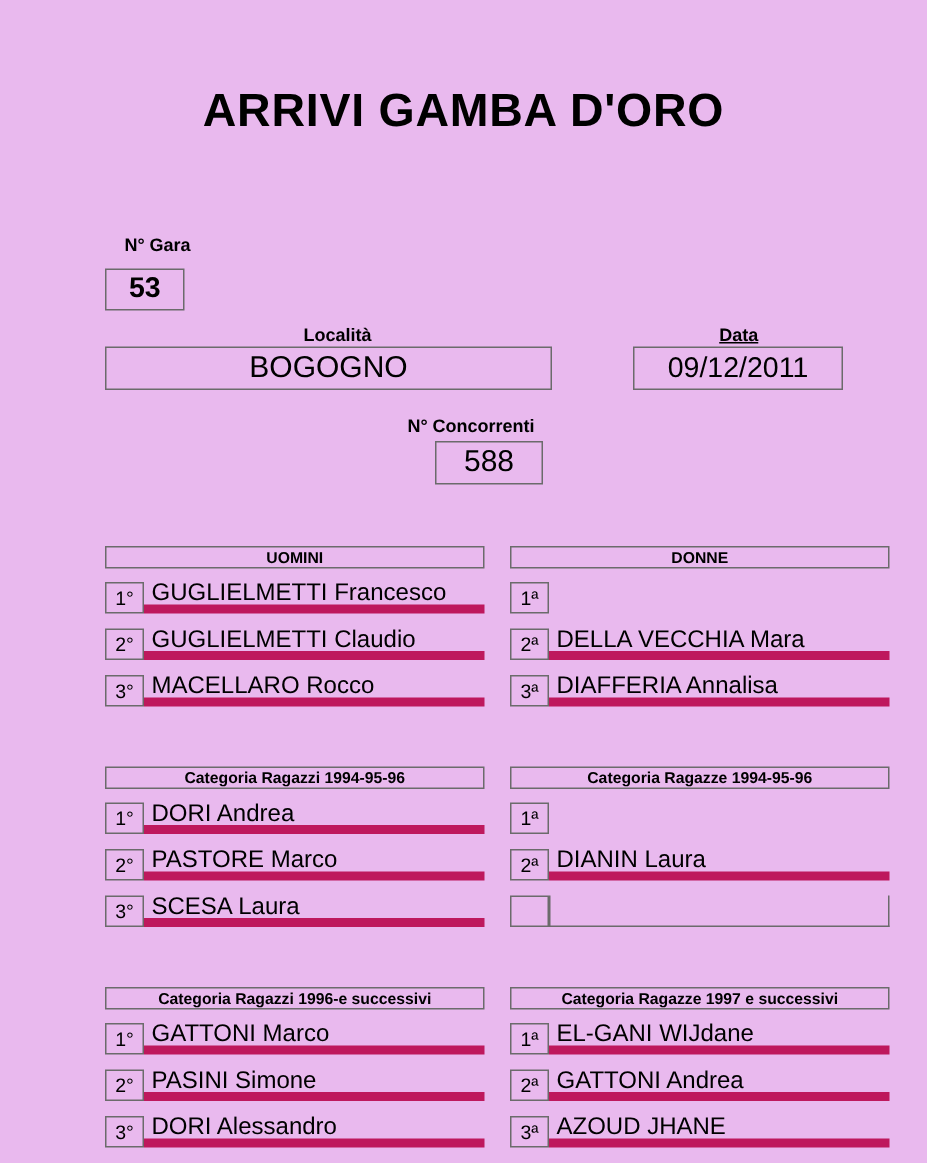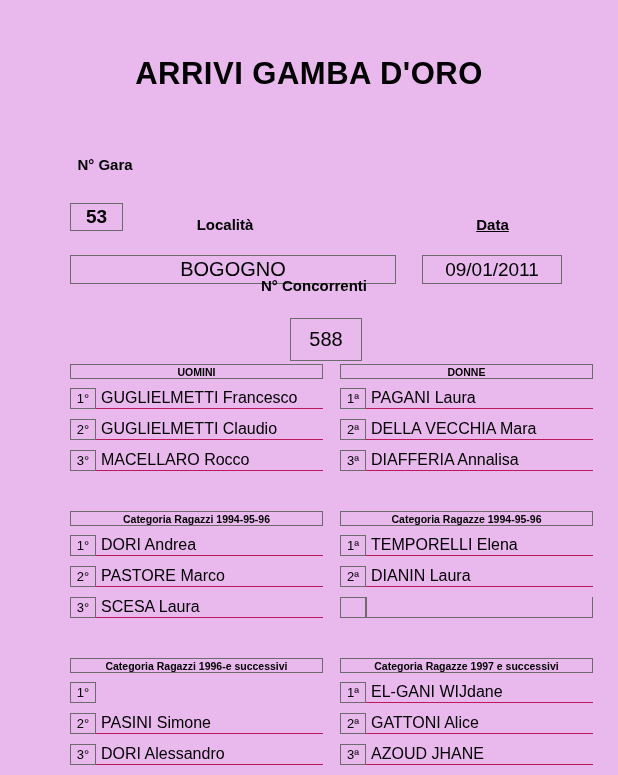--- a/index.html
+++ b/index.html
@@ -21,54 +21,53 @@
     height: 775px;
   }
   .title {
     text-align: center;
     font-size: 31px;
     font-weight: bold;
     letter-spacing: 0.5px;
     margin-top: 56px;
   }
   .label-small {
-    font-size: 15px;
+    font-size: 12px;
     font-weight: bold;
     text-align: center;
   }
   .field-box {
     border: 1px solid #6b6b6b;
     background: transparent;
     box-sizing: border-box;
     display: flex;
     align-items: center;
     justify-content: center;
-    margin-top: 24px;
   }
   .abs { position: absolute; }
 
   
   #gara-label { left: 70px; top: 100px; width: 70px; }
   #gara-box {
     left: 70px; top: 123px; width: 53px; height: 28px;
     font-size: 19px; font-weight: bold;
   }
   #localita-label { left: 140px; top: 160px; width: 170px; }
   #localita-box {
-    left: 70px; top: 175px; width: 326px; height: 29px;
+    left: 70px; top: 175px; width: 298px; height: 29px;
     font-size: 20px;
   }
   #data-label { left: 420px; top: 160px; width: 145px; text-decoration: underline; }
   #data-box {
     left: 422px; top: 175px; width: 140px; height: 29px;
     font-size: 19px;
   }
   #conc-label { left: 228px; top: 221px; width: 172px; }
   #conc-box {
-    left: 290px; top: 238px; width: 72px; height: 43px;
+    left: 290px; top: 238px; width: 72px; height: 29px;
     font-size: 20px;
   }
 
   
   .section-header {
     border: 1px solid #6b6b6b;
     height: 15px;
     font-size: 10.5px;
     font-weight: bold;
     display: flex;
@@ -88,21 +87,21 @@
     box-sizing: border-box;
     width: 26px;
     height: 21px;
     font-size: 13px;
     display: flex;
     align-items: center;
     justify-content: center;
     flex: none;
   }
   .name-box {
-    border-bottom: 1px solid #be185d;
+    border-bottom: 6px solid #be185d;
     box-sizing: border-box;
     height: 21px;
     font-size: 16px;
     display: flex;
     align-items: center;
     padding-left: 5px;
     flex: 1 1 auto;
     white-space: nowrap;
     overflow: hidden;
   }
@@ -127,21 +126,21 @@
 
   <div class="title">ARRIVI GAMBA D'ORO</div>
 
   <div class="abs label-small" id="gara-label">N° Gara</div>
   <div class="abs field-box" id="gara-box">53</div>
 
   <div class="abs label-small" id="localita-label">Località</div>
   <div class="abs field-box" id="localita-box">BOGOGNO</div>
 
   <div class="abs label-small" id="data-label">Data</div>
-  <div class="abs field-box" id="data-box">09/01/2011</div>
+  <div class="abs field-box" id="data-box">09/12/2011</div>
 
   <div class="abs label-small" id="conc-label">N° Concorrenti</div>
   <div class="abs field-box" id="conc-box">588</div>
 
   <div class="col col-left block" style="top:308px">
     <div class="section-header">UOMINI</div>
     <div class="row">
       <div class="rank-box">1°</div>
       <div class="name-box">GUGLIELMETTI Francesco</div>
     </div>
@@ -152,21 +151,20 @@
     <div class="row">
       <div class="rank-box">3°</div>
       <div class="name-box">MACELLARO Rocco</div>
     </div>
   </div>
 
   <div class="col col-right block" style="top:308px">
     <div class="section-header">DONNE</div>
     <div class="row">
       <div class="rank-box">1ª</div>
-      <div class="name-box">PAGANI Laura</div>
     </div>
     <div class="row">
       <div class="rank-box">2ª</div>
       <div class="name-box">DELLA VECCHIA Mara</div>
     </div>
     <div class="row">
       <div class="rank-box">3ª</div>
       <div class="name-box">DIAFFERIA Annalisa</div>
     </div>
   </div>
@@ -184,56 +182,56 @@
     <div class="row">
       <div class="rank-box">3°</div>
       <div class="name-box">SCESA Laura</div>
     </div>
   </div>
 
   <div class="col col-right block" style="top:455px">
     <div class="section-header">Categoria Ragazze 1994-95-96</div>
     <div class="row">
       <div class="rank-box">1ª</div>
-      <div class="name-box">TEMPORELLI Elena</div>
     </div>
     <div class="row">
       <div class="rank-box">2ª</div>
       <div class="name-box">DIANIN Laura</div>
     </div>
     <div class="row">
       <div class="rank-box"></div>
       <div class="name-box empty-cell"></div>
     </div>
   </div>
 
   <div class="col col-left block" style="top:602px">
     <div class="section-header">Categoria Ragazzi 1996-e successivi</div>
     <div class="row">
       <div class="rank-box">1°</div>
+      <div class="name-box">GATTONI Marco</div>
     </div>
     <div class="row">
       <div class="rank-box">2°</div>
       <div class="name-box">PASINI Simone</div>
     </div>
     <div class="row">
       <div class="rank-box">3°</div>
       <div class="name-box">DORI Alessandro</div>
     </div>
   </div>
 
   <div class="col col-right block" style="top:602px">
     <div class="section-header">Categoria Ragazze 1997 e successivi</div>
     <div class="row">
       <div class="rank-box">1ª</div>
       <div class="name-box">EL-GANI WIJdane</div>
     </div>
     <div class="row">
       <div class="rank-box">2ª</div>
-      <div class="name-box">GATTONI Alice</div>
+      <div class="name-box">GATTONI Andrea</div>
     </div>
     <div class="row">
       <div class="rank-box">3ª</div>
       <div class="name-box">AZOUD JHANE</div>
     </div>
   </div>
 
 </div>
 
 </body></html>

